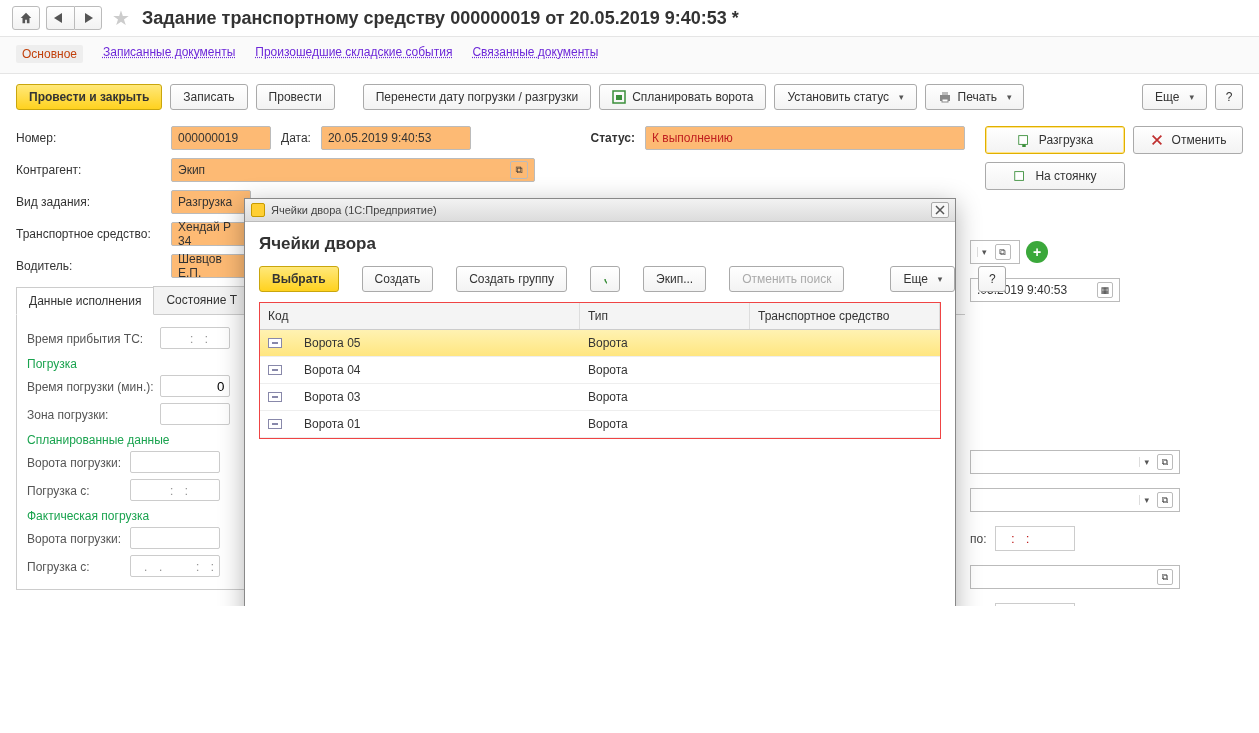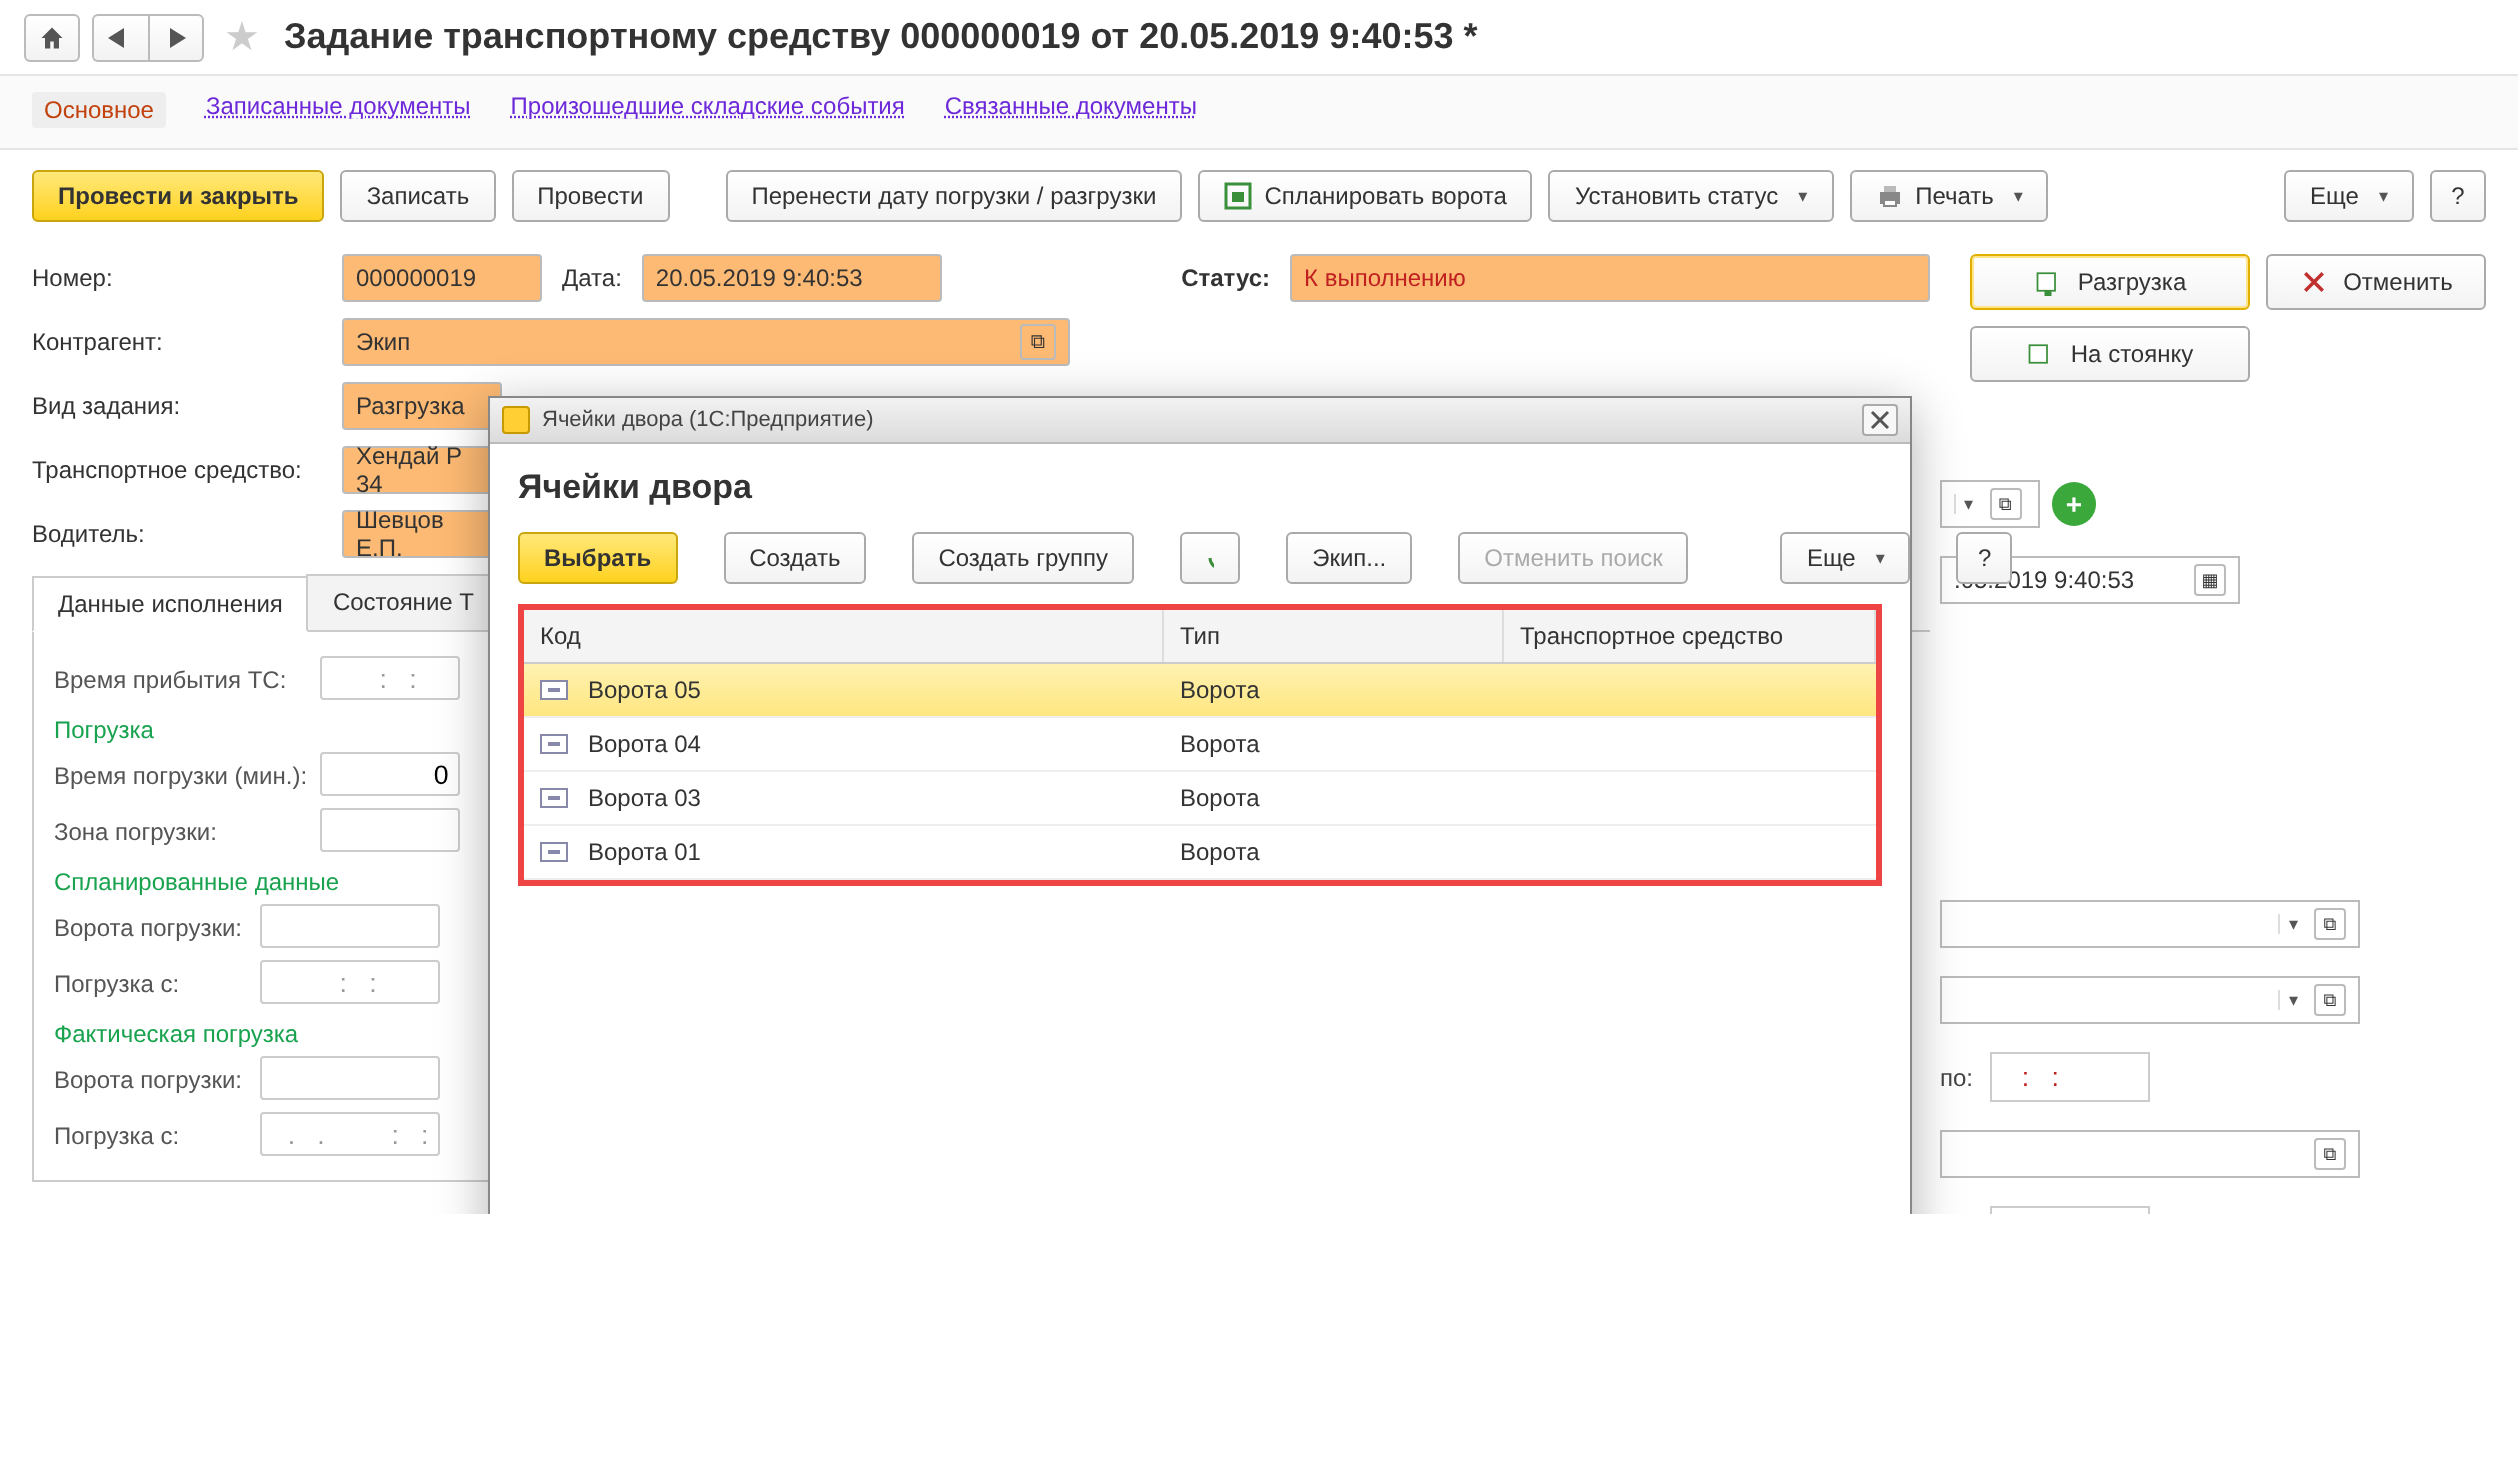--- a/index.html
+++ b/index.html
@@ -138,29 +138,29 @@
   .dialog-titlebar .ttl { font-size:11px; color:#444; }
   .dialog-titlebar .close {
     margin-left:auto; width:18px; height:16px;
     border:1px solid #aaa; border-radius:2px;
     display:flex; align-items:center; justify-content:center; cursor:pointer;
     background:#f7f7f7;
   }
   .dialog-body { padding:12px 14px 0; background:#fff; min-height:500px;}
   .dialog-heading { font-size:17px; font-weight:bold; margin-bottom:12px;}
   .dialog-toolbar { display:flex; gap:23px; align-items:center; margin-bottom:10px;}
-  .tbl { border:3px solid #ef4444; }
+  .tbl { border:1px solid #ef4444; }
   .tbl-head { display:flex; background:#f4f4f4; border-bottom:1px solid #ccc;}
   .tbl-head .th { padding:6px 8px; border-right:1px solid #ddd;}
   .th-code { width:320px;}
   .th-type { width:170px;}
   .th-ts { flex:1;}
   .tbl-row { display:flex; border-bottom:1px solid #eee; align-items:center;}
   .tbl-row .td { padding:6px 8px;}
-  .tbl-row .td-code { width:320px; display:flex; align-items:center; gap:10px;}
+  .tbl-row .td-code { width:320px; display:flex; align-items:center; gap:22px;}
   .tbl-row .td-type { width:170px;}
   .tbl-row.selected { background: linear-gradient(#fff2b2,#ffe680); }
   .row-icon {
     width:14px; height:10px; background:#fff; border:1px solid #88a; display:inline-block;
     position:relative;
   }
   .row-icon::before { content:""; position:absolute; left:3px; top:3px; width:6px; height:2px; background:#88a;}
   svg { display:block; }
 
   

